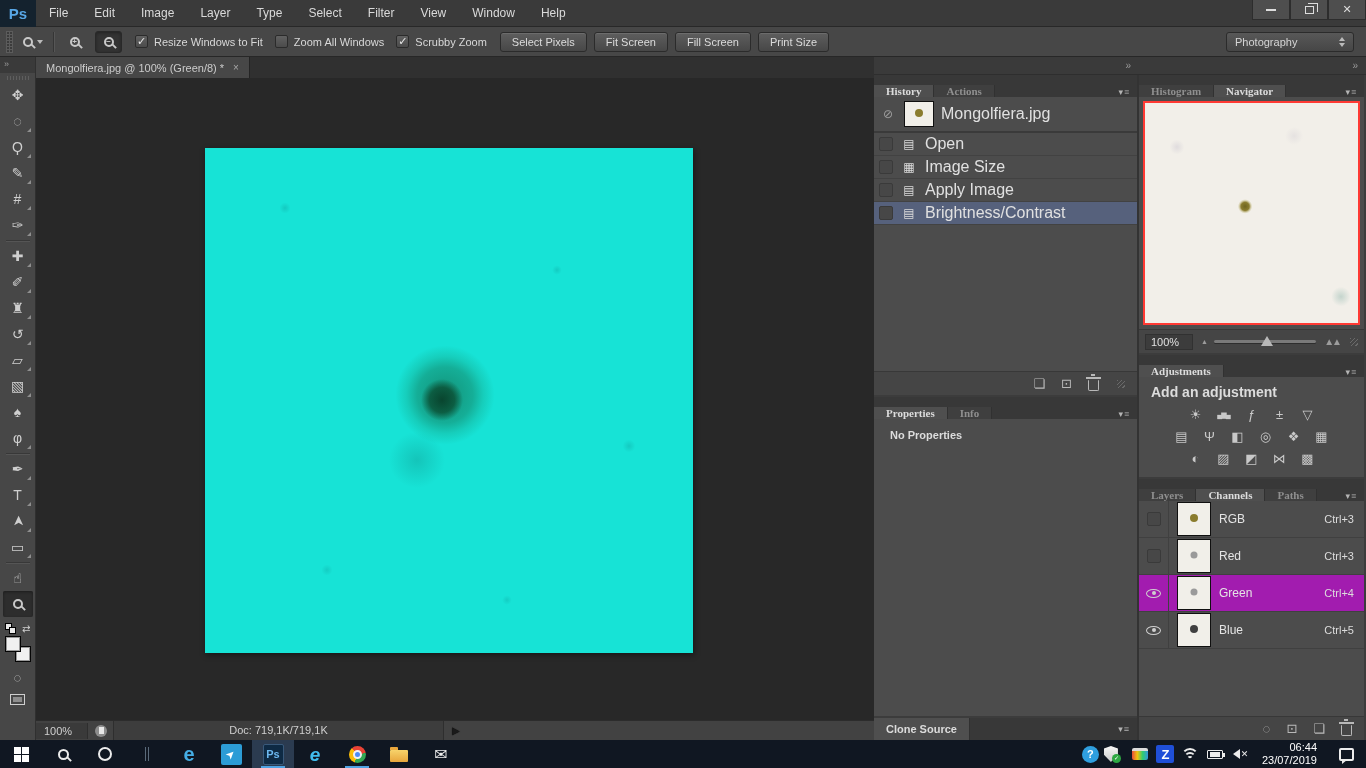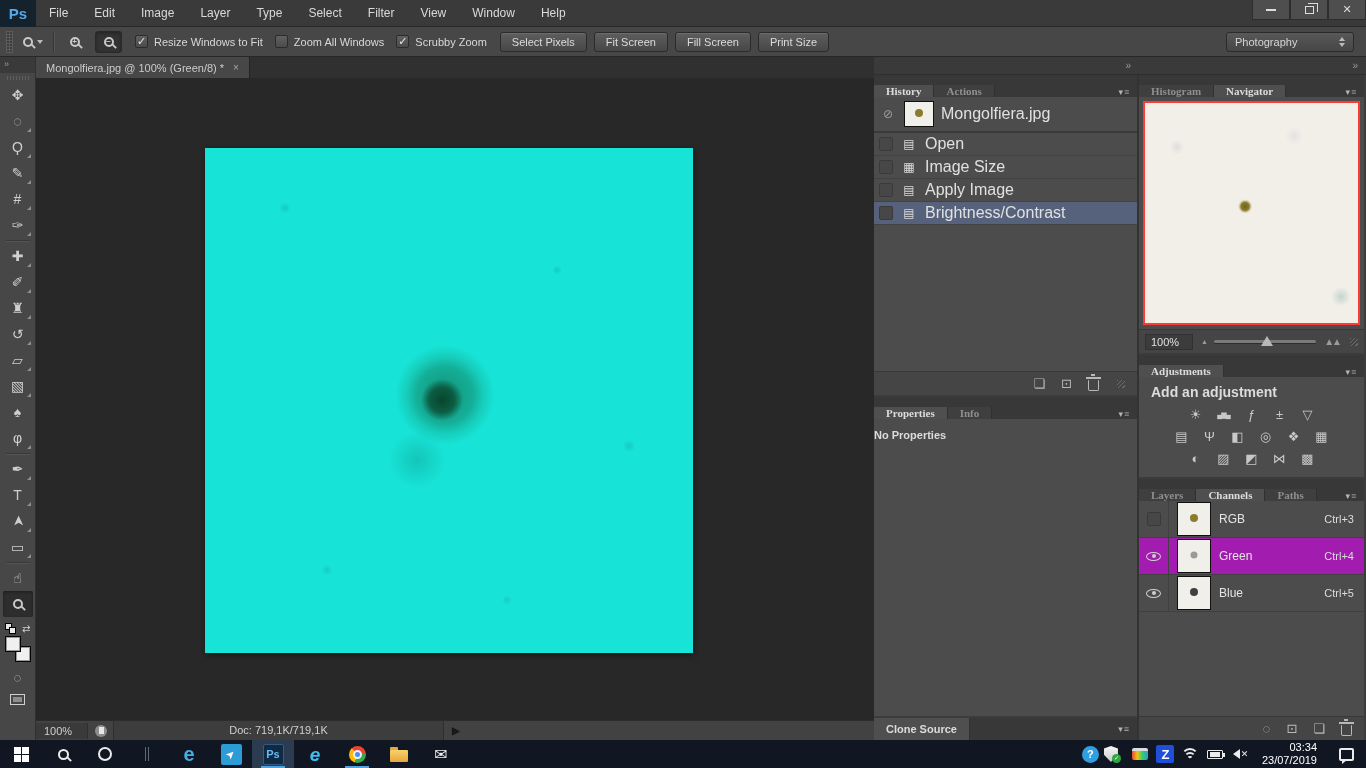--- a/index.html
+++ b/index.html
@@ -98,21 +98,21 @@
   .hist-snapshot { display:flex; align-items:center; gap:7px; padding:4px 5px; border-bottom:2px solid #3a3a3a; }
   .src-well { width:18px; text-align:center; color:#9f9f9f; font-size:12px; }
   .thumb { width:30px; height:26px; background:#f1efe9; border:1px solid #101010; position:relative; flex:none; }
   .thumb .dot { position:absolute; border-radius:50%; left:50%; top:46%; transform:translate(-50%,-50%); }
   .hist-row { display:flex; align-items:center; gap:8px; height:23px; padding:0 5px; border-bottom:1px solid #424242; }
   .hist-row.selected { background:#56617c; }
   .hist-check { width:14px; height:14px; border:1px solid #3a3a3a; background:#474747; border-radius:2px; flex:none; }
   .hist-icon { width:16px; text-align:center; color:#dcdcdc; font-size:12px; }
   .hist-label { font-size:16px; color:#e0e0e0; }
   
-  .props-body { padding:10px 0; font-weight:bold; font-size:11px; color:#dcdcdc; }
+  .props-body { padding:10px 16px; font-weight:bold; font-size:11px; color:#dcdcdc; }
   
   .clone-strip { height:22px; background:#383838; display:flex; align-items:stretch; flex:none; }
   
   .nav-preview { margin:4px; height:224px; border:2px solid #ff3a34; background:#f2efe9; flex:none; }
   .nav-footer { height:24px; background:#454545; border-top:1px solid #383838; display:flex; align-items:center; gap:8px; padding:0 6px; flex:none; }
   .nav-zoom-val { width:48px; background:#3c3c3c; border:1px solid #313131; padding:1px 5px; font-size:11px; color:#e0e0e0; }
   .mountain { color:#9c9c9c; font-size:7px; letter-spacing:-2px; }
   .mountain.lg { font-size:10px; }
   .slider { flex:1; height:3px; background:#7a7a7a; border-radius:2px; position:relative; box-shadow:0 1px 0 #2e2e2e; }
   .slider-thumb { position:absolute; left:46%; top:-4px; width:0; height:0; border-left:6px solid transparent; border-right:6px solid transparent; border-bottom:10px solid #b8b8b8; }
@@ -510,20 +510,30 @@
               <div class="chan-row">
                 <span class="vis-well">
                   <span class="novis"></span>
                 </span>
                 <span class="chan-thumb">
                   <span style="position: absolute; left: 50%; top: 46%; transform: translate(-50%, -50%); border-radius: 50%; width: 8px; height: 8px; background: rgb(138, 124, 46);"></span>
                 </span>
                 <span class="chan-name">RGB</span>
                 <span class="chan-key">Ctrl+3</span>
               </div>
+              <div class="chan-row">
+                <span class="vis-well">
+                  <span class="novis"></span>
+                </span>
+                <span class="chan-thumb">
+                  <span style="position: absolute; left: 50%; top: 46%; transform: translate(-50%, -50%); border-radius: 50%; width: 7px; height: 7px; background: rgb(154, 154, 154);"></span>
+                </span>
+                <span class="chan-name">Red</span>
+                <span class="chan-key">Ctrl+3</span>
+              </div>
               <div class="chan-row selected">
                 <span class="vis-well">
                   <span class="eye"></span>
                 </span>
                 <span class="chan-thumb">
                   <span style="position: absolute; left: 50%; top: 46%; transform: translate(-50%, -50%); border-radius: 50%; width: 7px; height: 7px; background: rgb(154, 154, 154);"></span>
                 </span>
                 <span class="chan-name">Green</span>
                 <span class="chan-key">Ctrl+4</span>
               </div>
@@ -623,20 +633,20 @@
           <i></i>
         </span>
       </div>
     <div class="tray-btn">
         <span class="vol">
           <span class="vol-tri"></span>
           <span class="vol-x">✕</span>
         </span>
       </div>
     <div class="clock">
-      <div>03:34</div>
+      <div>06:44</div>
       <div>23/07/2019</div>
     </div>
     <div class="tray-btn" style="width:40px">
         <span class="bubble"></span>
       </div>
   </div>
 </div>
 
 </body></html>

